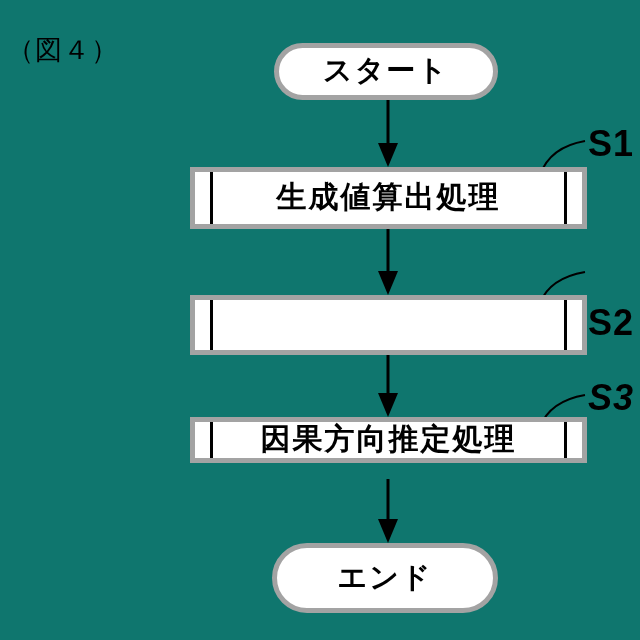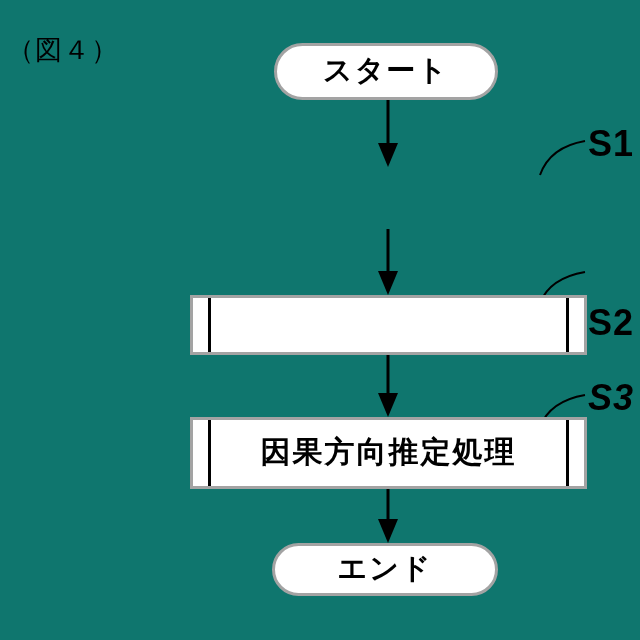--- a/index.html
+++ b/index.html
@@ -27,21 +27,21 @@
   }
   .connectors {
     position: absolute;
     left: 0;
     top: 0;
     pointer-events: none;
   }
   .node {
     position: absolute;
     box-sizing: border-box;
-    border: 3px solid #a3a3a3;
+    border: 5px solid #a3a3a3;
     background: #ffffff;
     display: flex;
     align-items: center;
     justify-content: center;
   }
   .terminal {
     border-radius: 999px;
   }
   .node-label {
     font-size: 29px;
@@ -103,32 +103,37 @@
     </g>
     <path d="M 585 141 Q 550 147 540 175" fill="none" stroke="#000000" stroke-width="2"></path>
     <path d="M 585 272 Q 550 278 540 303" fill="none" stroke="#000000" stroke-width="2"></path>
     <path d="M 585 395 Q 550 401 540 427" fill="none" stroke="#000000" stroke-width="2"></path>
   </svg>
 
   <div class="node terminal" style="left:274px; top:43px; width:224px; height:57px;">
     <span class="node-label">スタート</span>
   </div>
 
+  <div class="node process" style="left:190px; top:167px; width:397px; height:62px;">
+    <span class="bar bar-left"></span>
+    <span class="node-label">生成値算出処理</span>
+    <span class="bar bar-right"></span>
+  </div>
   <div class="step-id" style="left:588px; top:126px;">S1</div>
 
   <div class="node process" style="left:190px; top:295px; width:397px; height:60px;">
     <span class="bar bar-left"></span>
     <span class="bar bar-right"></span>
   </div>
   <div class="step-id" style="left:588px; top:257px;margin-top:48px;">S2</div>
 
-  <div class="node process" style="left:190px; top:417px; width:397px; height:72px;">
+  <div class="node process" style="left:190px; top:417px; width:397px; height:46px;">
     <span class="bar bar-left"></span>
     <span class="node-label">因果方向推定処理</span>
     <span class="bar bar-right"></span>
   </div>
   <div class="step-id" style="left:588px; top:380px;font-style:italic;">S3</div>
 
-  <div class="node terminal" style="left:272px; top:543px; width:226px; height:53px;">
+  <div class="node terminal" style="left:272px; top:543px; width:226px; height:70px;">
     <span class="node-label">エンド</span>
   </div>
 
 </div>
 
 </body></html>

